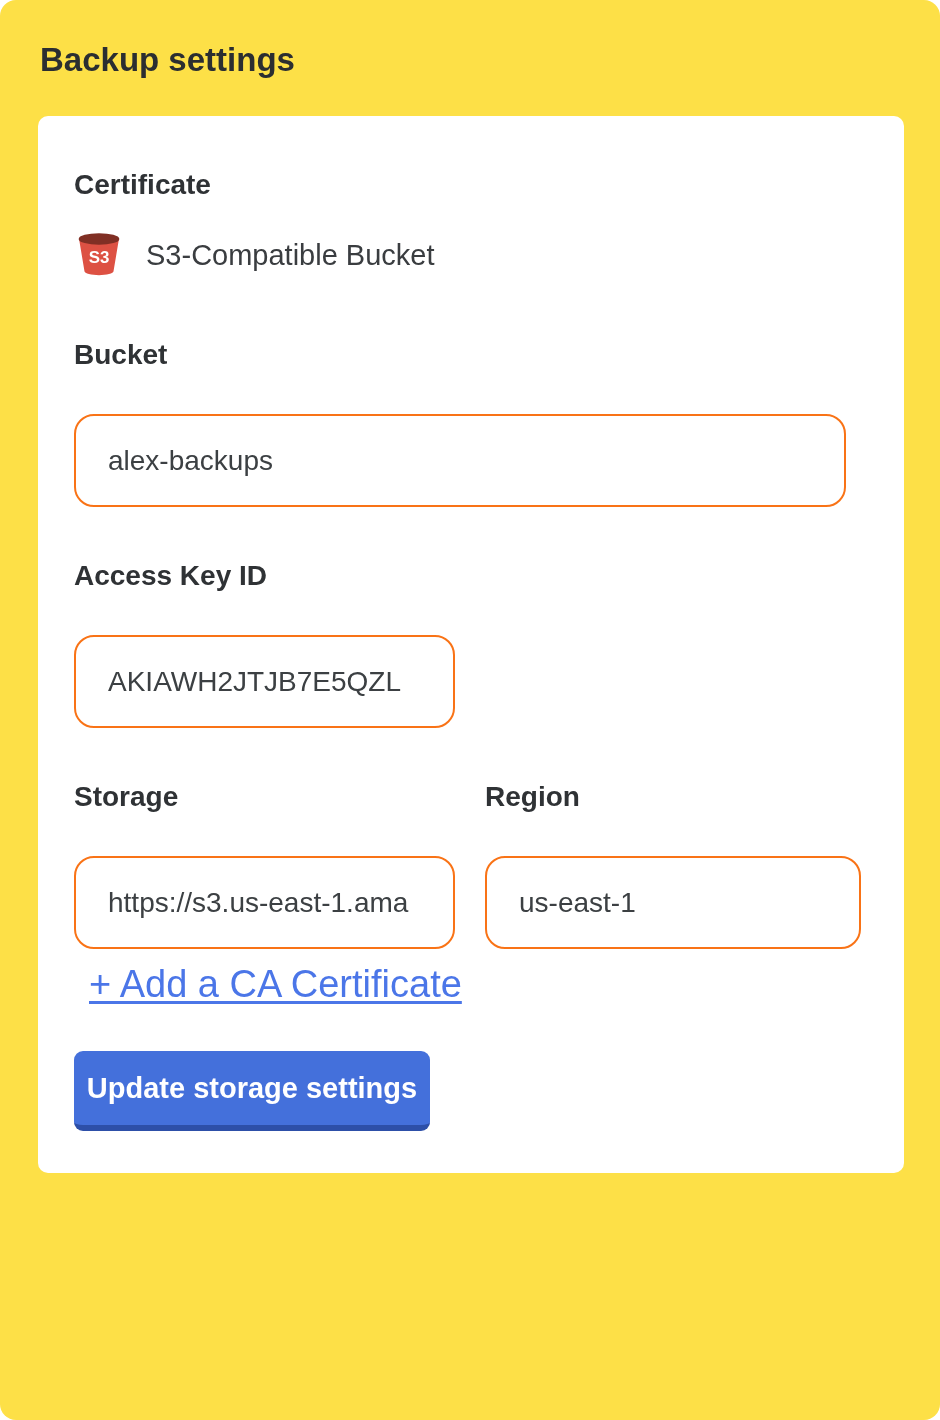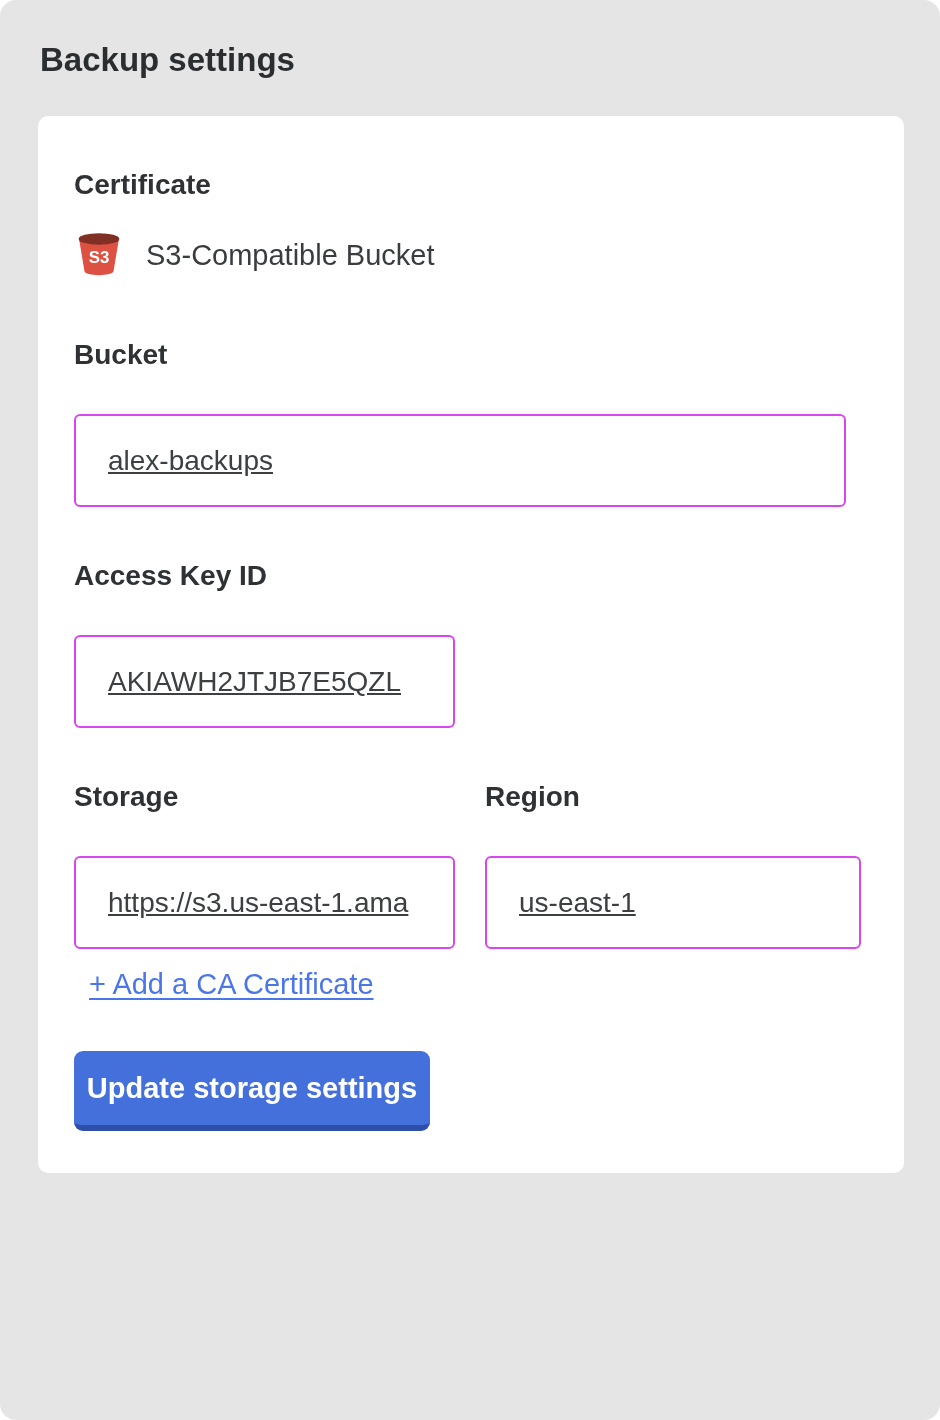--- a/index.html
+++ b/index.html
@@ -5,21 +5,21 @@
   * { box-sizing: border-box; }
   html, body { margin: 0; padding: 0; }
   body {
     width: 940px; height: 1420px;
     background: #ffffff;
     font-family: "Liberation Sans", sans-serif;
     overflow: hidden;
   }
   .page {
     position: absolute; inset: 0;
-    background: #e5e5e5;
+    background: #fde047;
     border-radius: 16px;
     padding: 36px 52px 0 38px;
   }
   .page-title {
     font-size: 33px;
     font-weight: bold;
     color: #2b2e31;
     margin: 4px 0 36px 2px;
     line-height: 40px;
   }
@@ -47,49 +47,48 @@
     color: #3a3d40;
     margin-left: 22px;
     line-height: 34px;
   }
   .sec { margin-top: 52px; }
   .sec-first { margin-top: 60px; }
   .text-input {
     display: block;
     width: 772px;
     height: 93px;
-    border: 2px solid #d946ef;
-    border-radius: 6px;
+    border: 2px solid #f97316;
+    border-radius: 20px;
     background: #ffffff;
     font-family: "Liberation Sans", sans-serif;
     font-size: 28px;
     color: #3c4043;
     padding: 0 30px 0 32px;
     margin-top: 42px;
     outline: none;
-    text-decoration: underline;
   }
   .text-input::placeholder { color: #c3c7cc; opacity: 1; }
   .two-col { display: flex; gap: 30px; }
   .col-a { width: 381px; flex: 0 0 auto; }
   .col-b { width: 376px; flex: 0 0 auto; }
   .col-a .text-input, .col-b .text-input { width: 100%; }
   .input-wrap { position: relative; }
   .input-wrap .text-input { padding-right: 88px; }
   .eye-btn {
     position: absolute;
     right: 24px; bottom: 26px;
     width: 42px; height: 40px;
     background: transparent; border: none; padding: 0;
     cursor: pointer;
   }
   .ca-link {
     display: inline-block;
     margin: 18px 3px 0 15px;
-    font-size: 29px;
+    font-size: 38px;
     color: #4b76e8;
     text-decoration: underline;
     text-underline-offset: 4px;
     line-height: 34px;
   }
   .submit-btn {
     display: block;
     margin-top: 50px;
     width: 356px;
     height: 80px;

